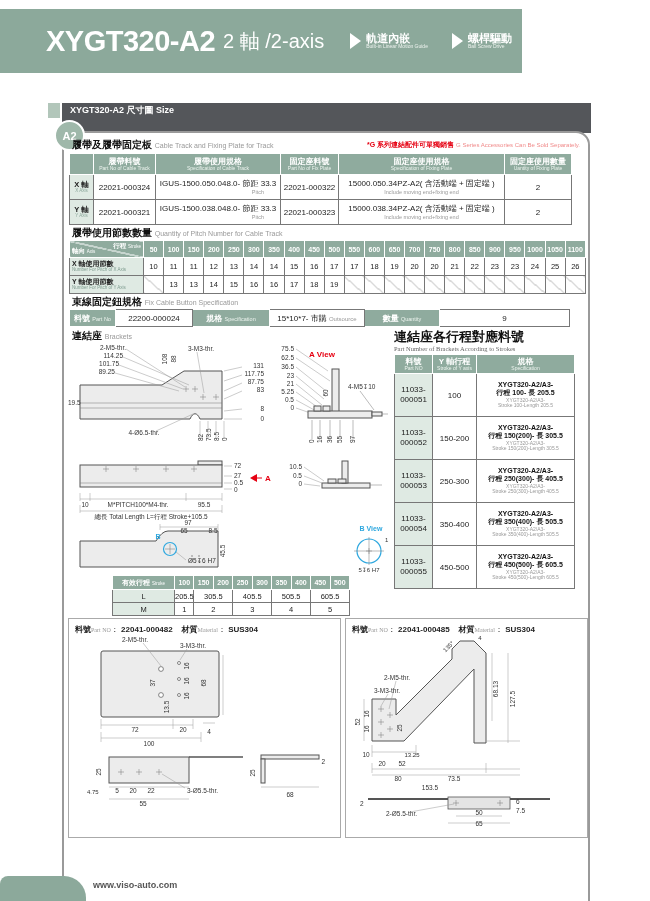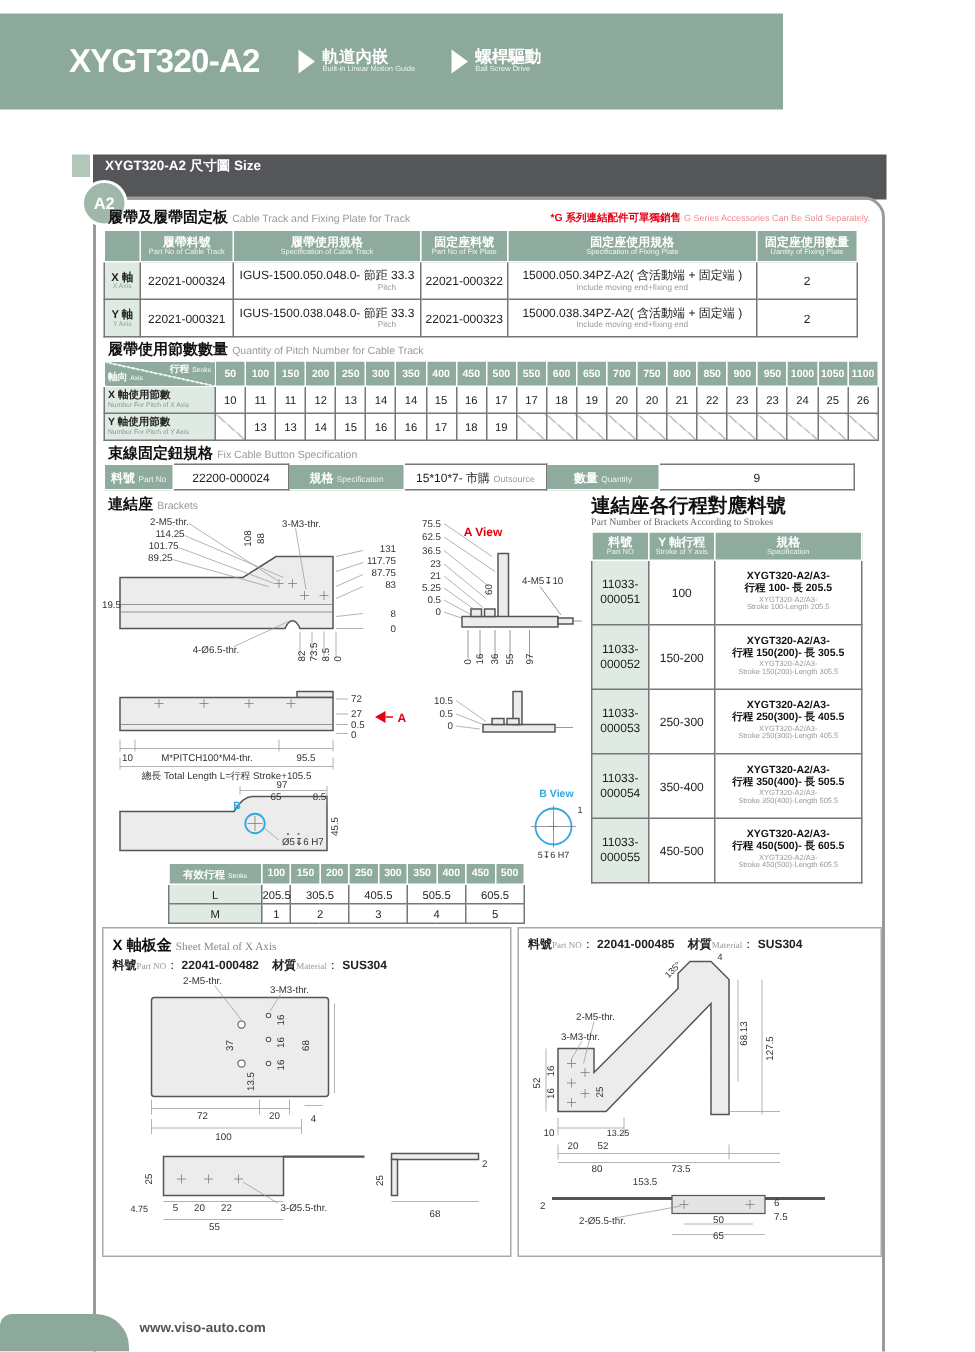--- a/index.html
+++ b/index.html
@@ -1,21 +1,21 @@
 <!DOCTYPE html>
 <html><head>
 <meta charset="utf-8">
 <style>
   html,body{margin:0;padding:0}
   body{width:650px;height:901px;position:relative;background:#fff;
        font-family:"Liberation Sans",sans-serif;color:#222;overflow:hidden}
   
   .band{position:absolute;left:0;top:9px;width:522px;height:64px;background:#8CA99B;
         display:flex;align-items:center}
-  .model{font-size:22px;font-weight:bold;color:#fff;margin-left:46px;letter-spacing:-.5px}
+  .model{font-size:29px;font-weight:bold;color:#fff;margin-left:46px;letter-spacing:-.5px}
   .subtitle{font-size:20px;color:#fff;margin-left:8px;white-space:nowrap}
   .features{display:flex;gap:24px;margin-left:26px}
   .feature{display:flex;align-items:center;gap:5px}
   .tri{width:0;height:0;border-left:11px solid #fff;border-top:8px solid transparent;border-bottom:8px solid transparent}
   .ftxt{display:flex;flex-direction:column;line-height:1.05}
   .f-cn{font-size:11px;font-weight:bold;color:#fff;white-space:nowrap}
   .f-en{font-size:5px;color:#eef3ef;white-space:nowrap}
   
   .secbar{position:absolute;left:48px;top:103px;width:543px;height:30px;display:flex}
   .sq{width:12px;height:15px;background:#B2C6BA;margin-right:2px}
@@ -106,20 +106,21 @@
   
   .foot-green{position:absolute;left:0;top:876px;width:86px;height:25px;background:#8CA99B;
               border-radius:8px 22px 0 0}
   .site{position:absolute;left:93px;top:880px;font-size:9px;font-weight:bold;color:#555}
 </style>
 </head>
 <body>
 
 <header class="band">
   <span class="model">XYGT320-A2</span>
+  <span class="subtitle">2 軸 /2-axis</span>
   <div class="features">
     <div class="feature">
       <span class="tri"></span>
       <span class="ftxt">
         <span class="f-cn">軌道內嵌</span>
         <span class="f-en">Built-in Linear Motion Guide</span>
       </span>
     </div>
     <div class="feature">
       <span class="tri"></span>
@@ -557,24 +558,20 @@
               <span class="sp-cn">行程 450(500)- 長 605.5</span>
               <span class="sp-en">XYGT320-A2/A3-</span>
               <span class="sp-en">Stroke 450(500)-Length 605.5</span>
             </td>
         </tr>
       </tbody>
     </table>
   </div>
 
   <div class="panel panel-x">
-    <div class="p-title">
-      <span class="sec-cn">X 軸板金</span>
-      <span class="sec-en-serif">Sheet Metal of X Axis</span>
-    </div>
     <div class="p-info">
       <span class="lab-cn">料號</span><span class="lab-en">Part NO</span>：
       <span class="val">22041-000482</span>&nbsp;&nbsp;&nbsp;
       <span class="lab-cn">材質</span><span class="lab-en">Material</span>：
       <span class="val">SUS304</span>
     </div>
     <svg width="252" height="186" viewBox="0 0 252 186">
       <rect class="edge" x="26" y="16" width="118" height="66" rx="2"></rect>
       <circle cx="86" cy="34" r="2.4" fill="#fff" stroke="#555" stroke-width=".7"></circle>
       <circle cx="86" cy="60" r="2.4" fill="#fff" stroke="#555" stroke-width=".7"></circle>

